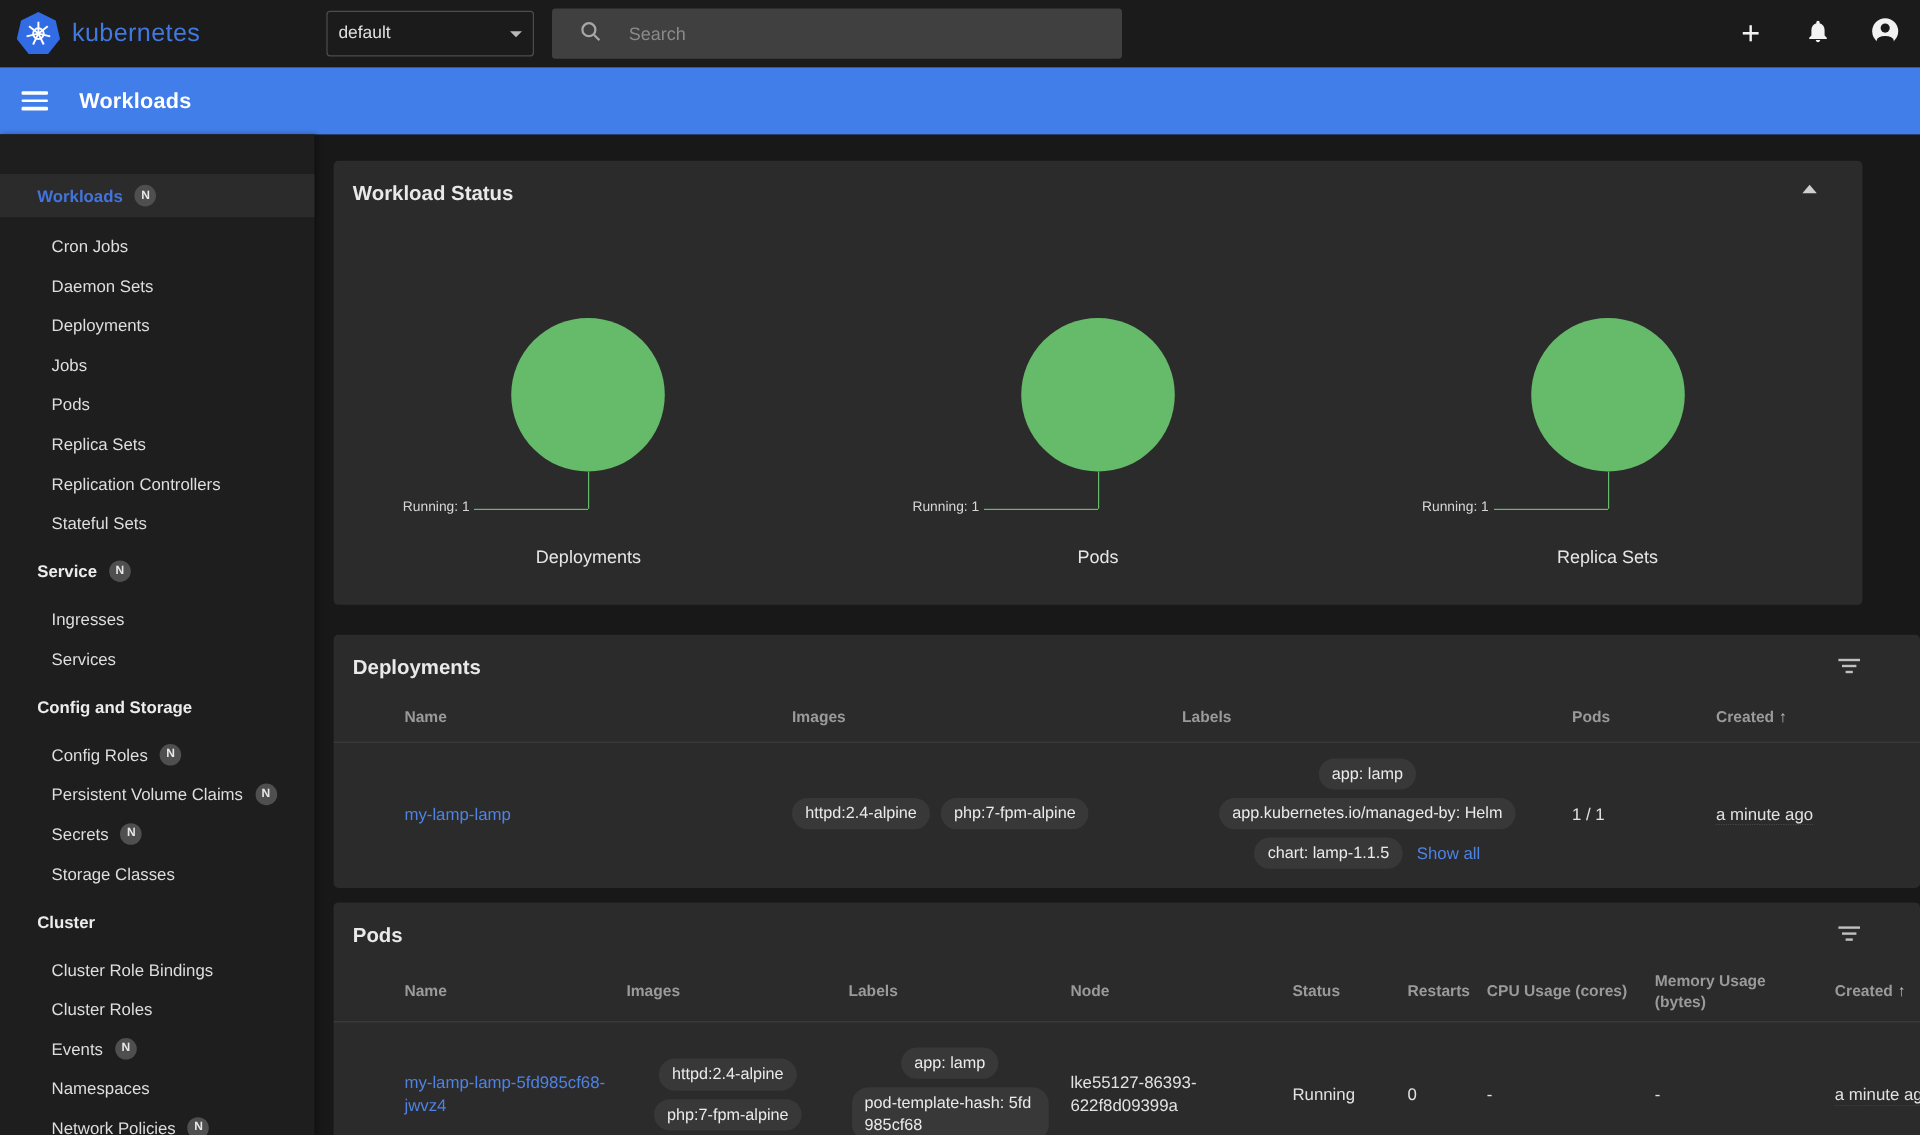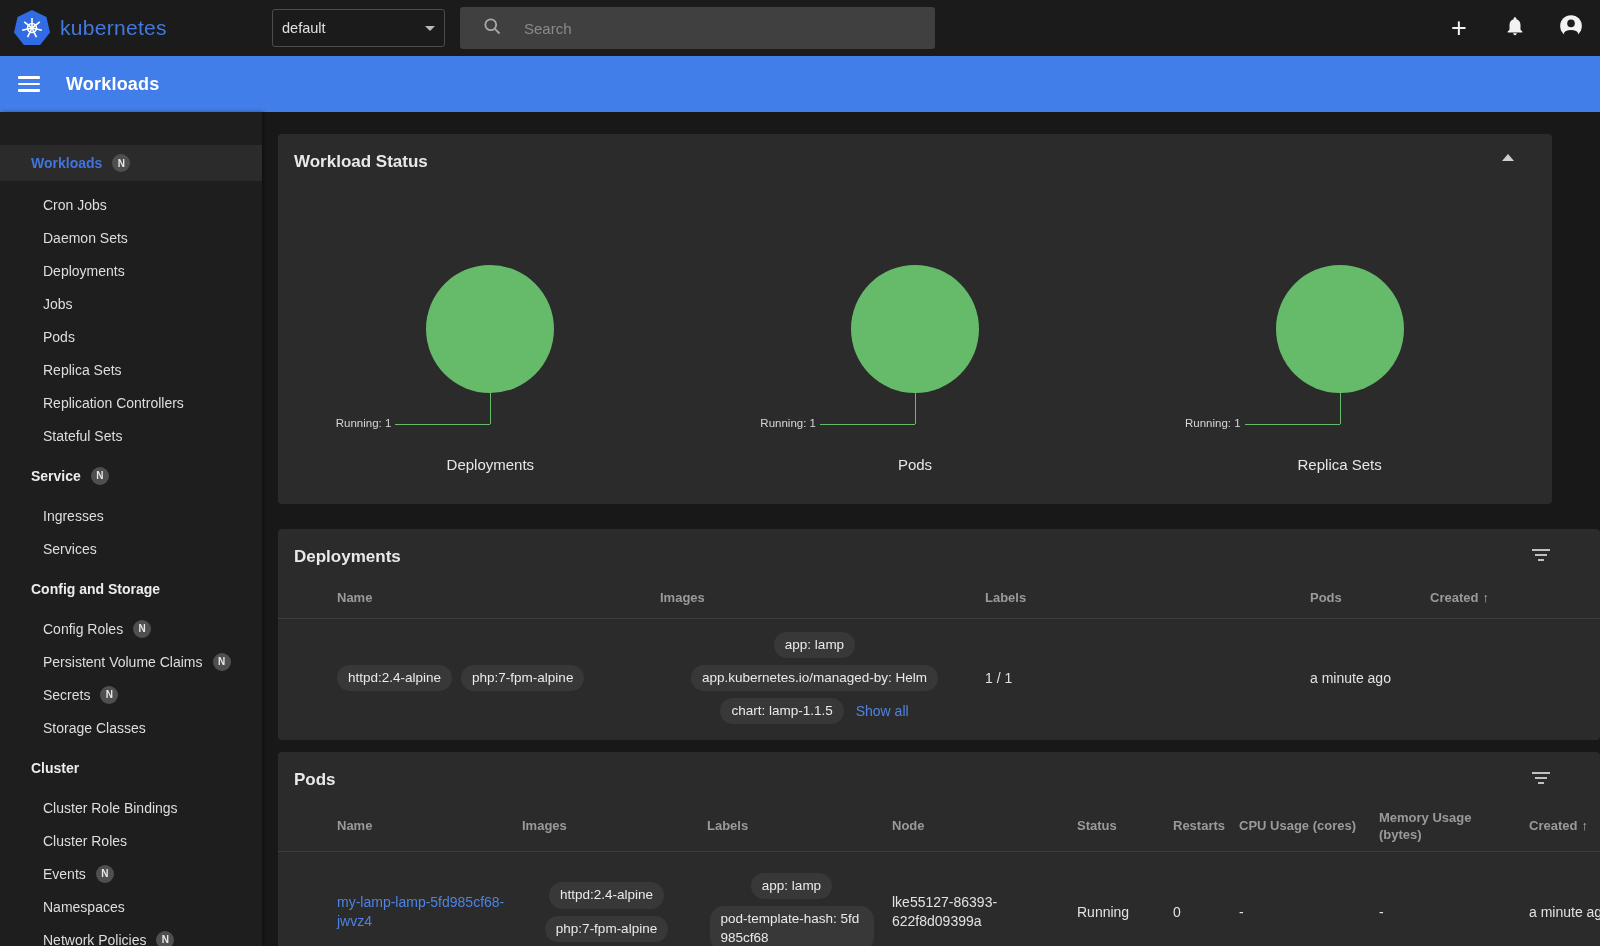--- a/index.html
+++ b/index.html
@@ -285,20 +285,21 @@
         <div class="th">Name</div>
         <div class="th">Images</div>
         <div class="th">Labels</div>
         <div class="th">Pods</div>
         <div class="th">
           <span>Created</span><span class="sort-arrow">↑</span>
         </div>
       </div>
       <div class="grid-row dep-grid dep-body-row">
         <div><span class="status-dot"></span></div>
+        <div class="cell"><a class="link">my-lamp-lamp</a></div>
         <div class="cell chips-inline">
           <span class="chip">httpd:2.4-alpine</span>
           <span class="chip">php:7-fpm-alpine</span>
         </div>
         <div class="cell chips-stack">
           <span class="chip">app: lamp</span>
           <span class="chip">app.kubernetes.io/managed-by: Helm</span>
           <span class="labels-line">
             <span class="chip">chart: lamp-1.1.5</span>
             <a class="link">Show all</a>

